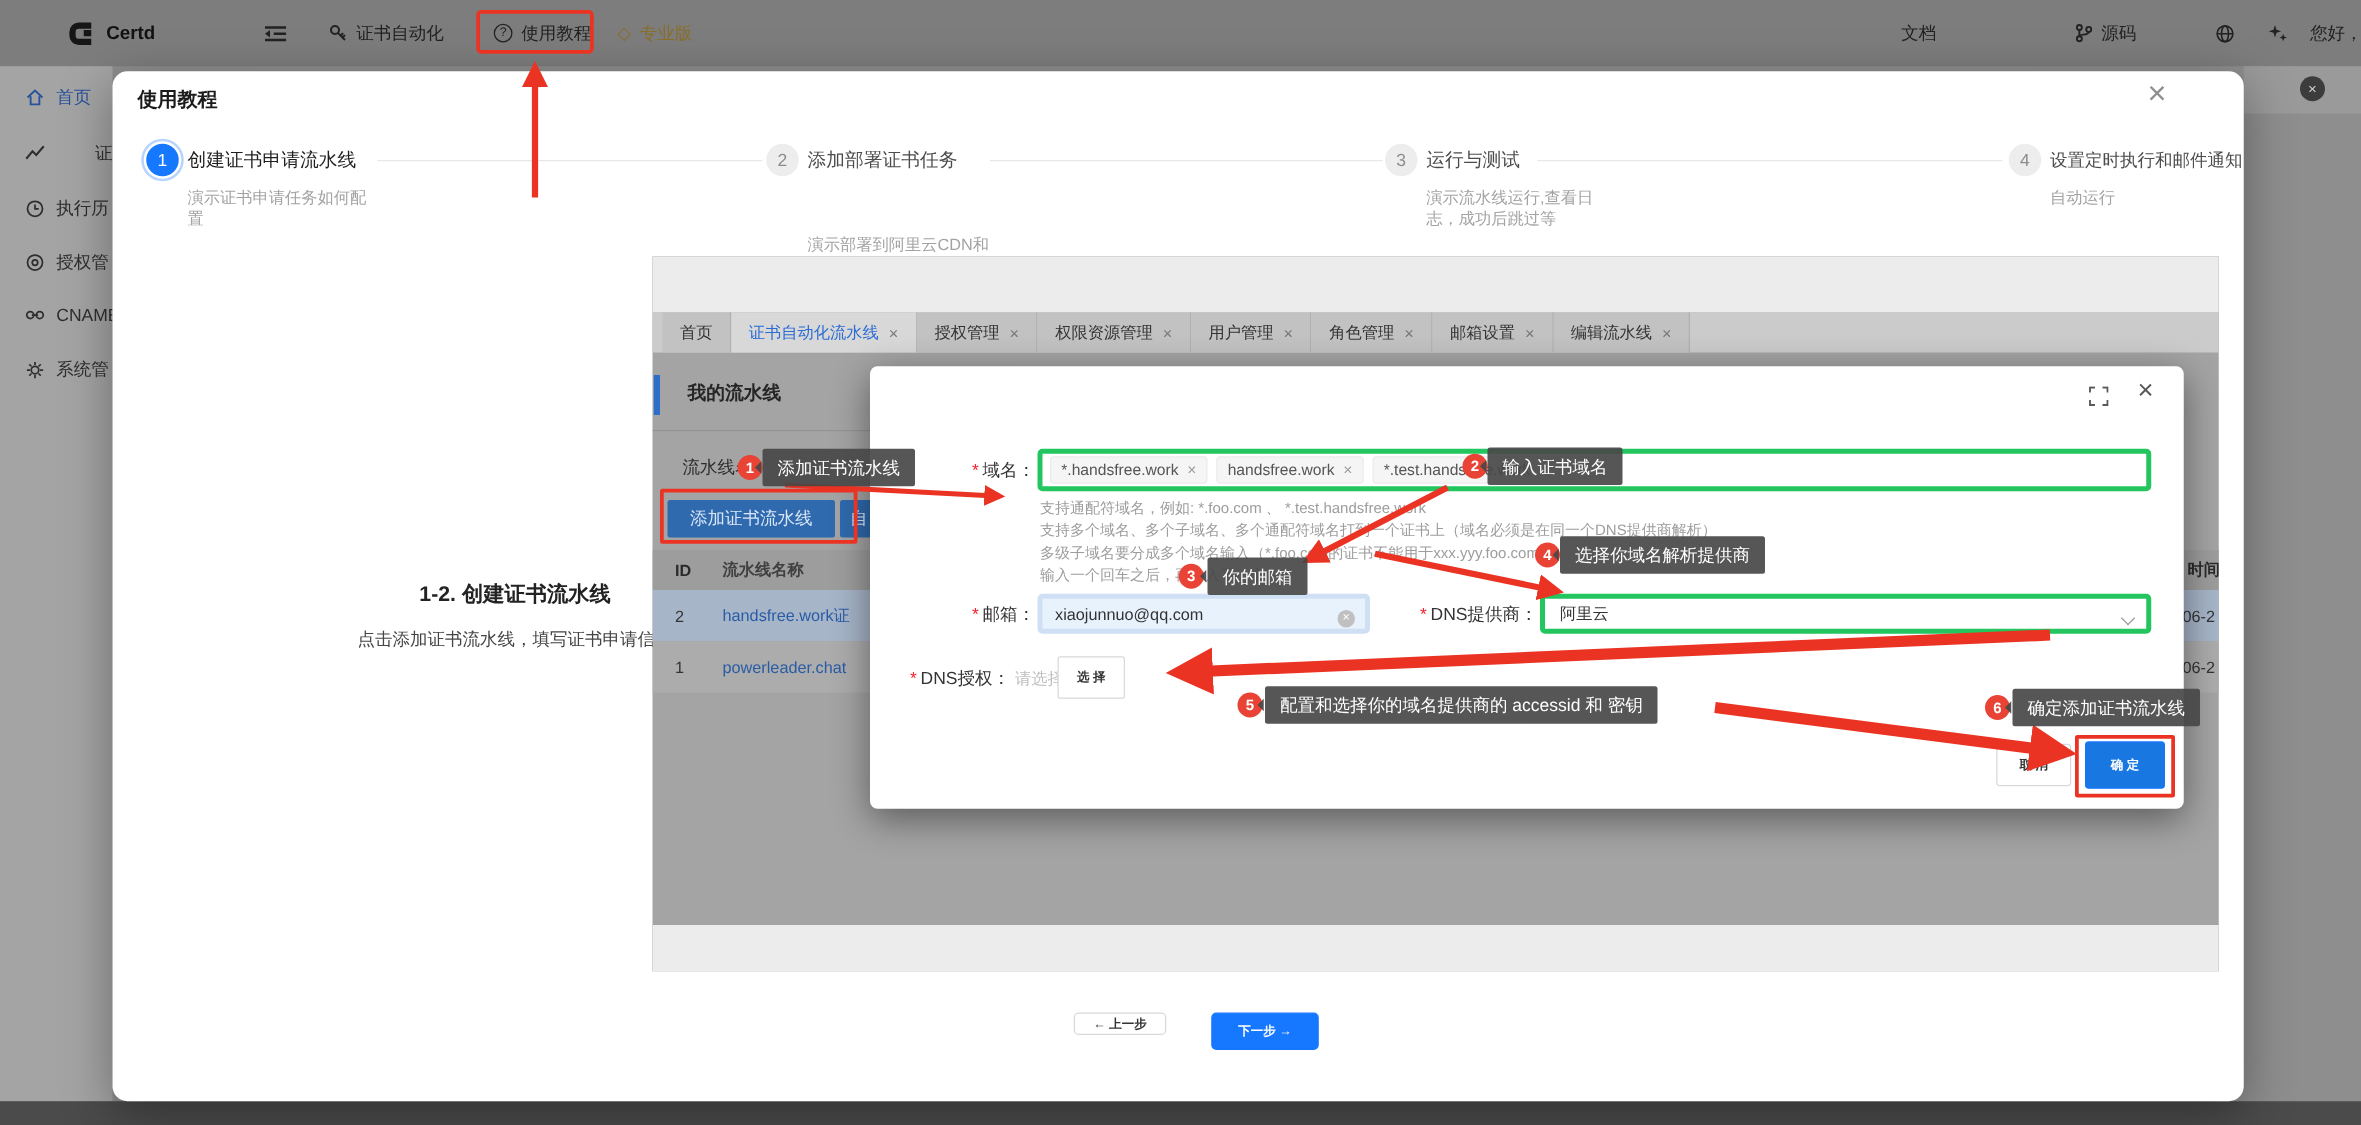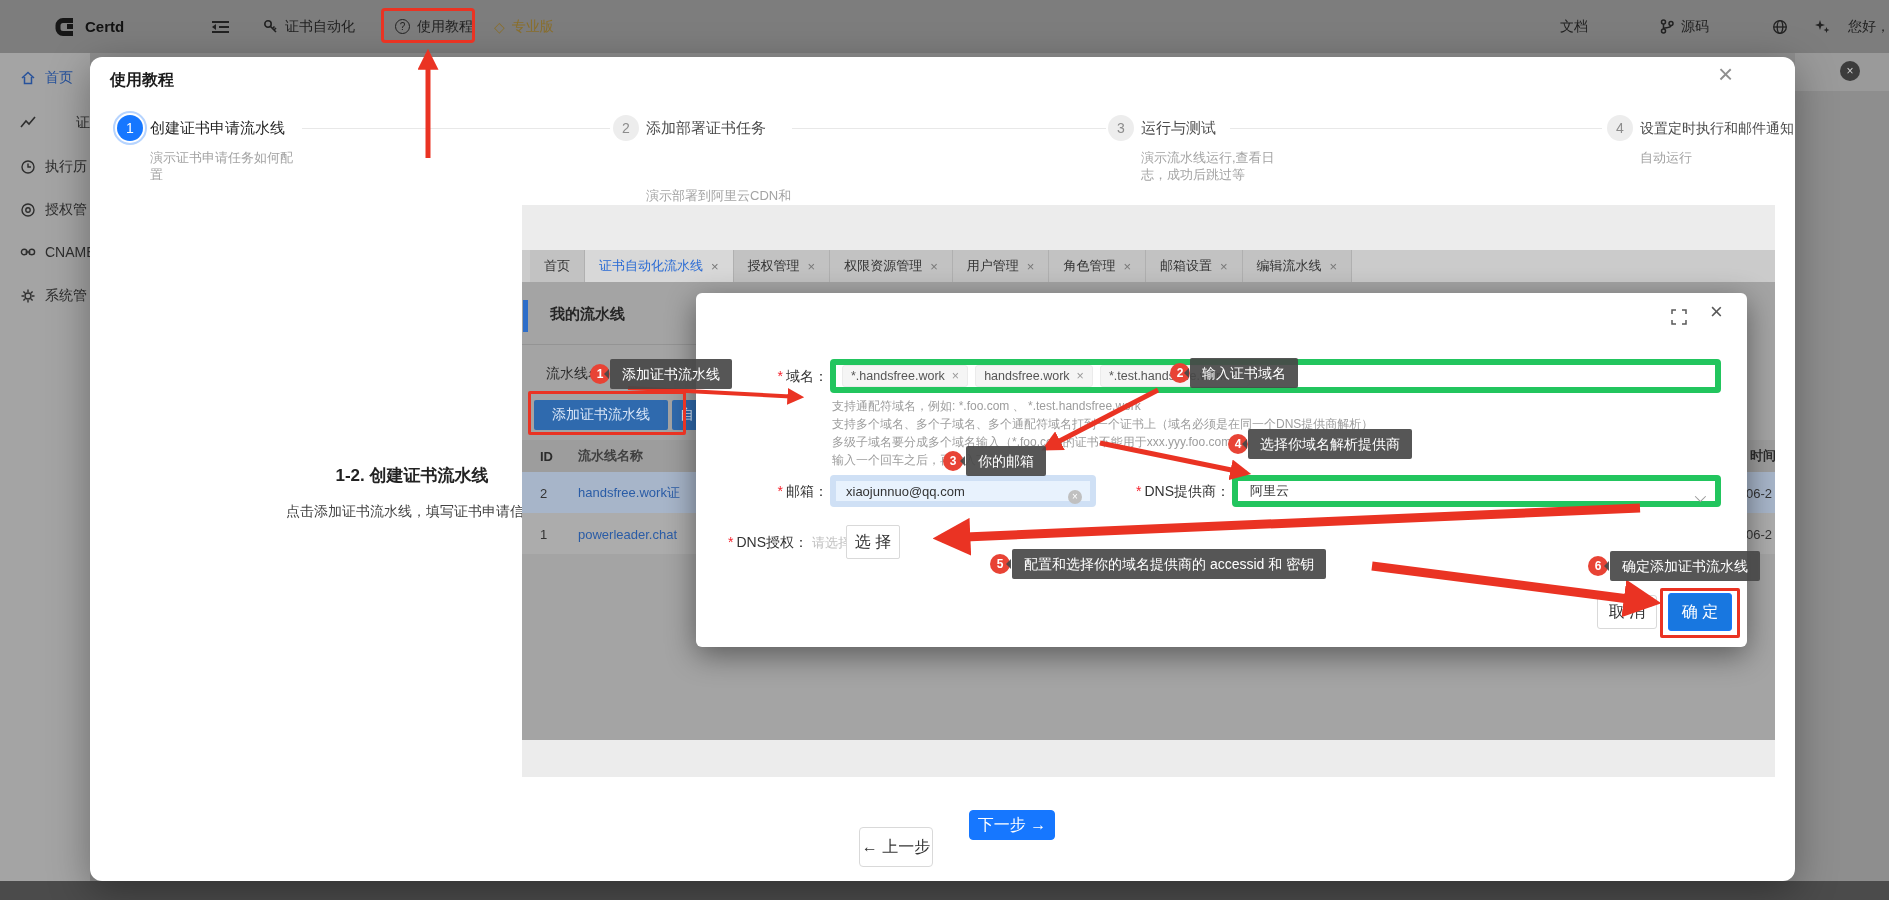--- a/index.html
+++ b/index.html
@@ -25,21 +25,21 @@
   .modal-close{position:absolute;left:1628px;top:4px;font-size:26px;color:#8f8f8f;line-height:26px;}
   .step-circle{position:absolute;width:26px;height:26px;border-radius:50%;text-align:center;line-height:26px;font-size:14px;}
   .step-circle.on{background:#1677ff;color:#fff;outline:2px solid #b6d4ff;outline-offset:2px;}
   .step-circle.off{background:#ededed;color:#8c8c8c;}
   .step-title{position:absolute;font-size:15px;color:#2b2b2b;white-space:nowrap;}
   .step-desc{position:absolute;font-size:13px;color:#a3a3a3;line-height:17px;}
   .step-line{position:absolute;height:1px;background:#e8e8e8;top:71px;}
   .caption{position:absolute;left:152px;top:407px;width:340px;text-align:center;}
   .caption .t{font-size:17px;font-weight:bold;color:#222;}
   .caption .d{font-size:14px;color:#444;margin-top:16px;white-space:nowrap;}
-  .btn{display:flex;align-items:center;justify-content:center;border-radius:4px;font-size:16px;}
+  .btn{display:flex;align-items:center;justify-content:center;border-radius:4px;font-size:10px;font-weight:bold;}
   .btn.ghost{background:#fff;border:1px solid #d9d9d9;color:#333;}
   .btn.primary{background:#1677ff;border:1px solid #1677ff;color:#fff;}
   
   .shot{left:432px;top:148px;width:1253px;height:572px;overflow:hidden;background:#a4a4a4;}
   .shot .strip-top{left:0;top:0;width:1253px;height:45px;background:#ececec;}
   .shot .tabbar{left:0;top:45px;width:1253px;height:32px;background:#cbcbcb;display:flex;align-items:stretch;padding-left:8px;}
   .tab{display:flex;align-items:center;gap:8px;padding:0 14px;font-size:13px;color:#333;background:#c2c2c2;border-right:1px solid #b0b0b0;white-space:nowrap;}
   .tab .x{color:#777;font-size:13px;}
   .tab.active{background:#d8d8d8;color:#2a6bd4;}
   .shot .strip-bottom{left:0;top:535px;width:1253px;height:37px;background:#ececec;}
@@ -48,21 +48,21 @@
   .accent{left:1px;top:95px;width:5px;height:32px;background:#2e6ec9;}
   .pipe-title{left:28px;top:100px;font-size:15px;font-weight:600;color:#262626;}
   .divider{left:0;top:139px;width:174px;height:1px;background:#949494;}
   .filter-label{left:24px;top:160px;font-size:14px;color:#2c2c2c;}
   .bluebtn{position:absolute;background:#2f6aae;color:#d9e6f7;font-size:14px;display:flex;align-items:center;justify-content:center;border-radius:2px;}
   .link{color:#2a5ca6;}
   
   .dlg{left:174px;top:88px;width:1051px;height:354px;background:#fff;border-radius:6px;box-shadow:0 8px 30px rgba(0,0,0,.45);z-index:5;overflow:visible;}
   .dlg-label{position:absolute;font-size:14px;color:#333;text-align:right;white-space:nowrap;}
   .req{color:#f5222d;margin-right:3px;}
-  .input{position:absolute;border:6px solid #22c55e;border-radius:4px;background:#fff;display:flex;align-items:center;}
+  .input{position:absolute;border:4px solid #22c55e;border-radius:4px;background:#fff;display:flex;align-items:center;}
   .tag{display:flex;align-items:center;gap:7px;background:#f5f5f5;border:1px solid #ebebeb;border-radius:3px;padding:3px 8px;font-size:12.5px;color:#555;white-space:nowrap;}
   .tag .x{color:#9a9a9a;}
   .tips{position:absolute;font-size:12px;color:#9d9d9d;line-height:18px;white-space:nowrap;}
   .clear-ic{position:absolute;right:8px;top:9px;width:14px;height:14px;border-radius:50%;background:#c0c0c0;color:#fff;font-size:10px;line-height:14px;text-align:center;}
   .chev{position:absolute;right:12px;top:13px;width:8px;height:8px;border-right:1.5px solid #999;border-bottom:1.5px solid #999;transform:rotate(45deg) translateY(-2px);}
   .placeholder{color:#bfbfbf;}
   .redbox{position:absolute;border:3px solid #ea3323;border-radius:4px;z-index:60;}
   .badge{position:absolute;width:20px;height:20px;border-radius:50%;background:#e84335;color:#fff;font-size:12px;font-weight:bold;text-align:center;line-height:20px;z-index:61;}
   .callout{position:absolute;height:30px;background:rgba(72,72,72,.92);color:#fff;font-size:14px;line-height:30px;padding:0 12px;border-radius:2px;white-space:nowrap;z-index:61;}
   .callout:before{content:"";position:absolute;left:-6px;top:10px;border:5px solid transparent;border-right-color:rgba(72,72,72,.92);border-left:0;}
@@ -106,21 +106,21 @@
       <span>证书自动化</span>
     </div>
     <div class="nav-item" style="left:395px;">
       <span class="ic" style="width:15px;height:15px;border:1.5px solid #222;border-radius:50%;font-size:10px;justify-content:center;align-items:center;color:#222;">?</span>
       <span>使用教程</span>
     </div>
     <div class="nav-item nav-gold" style="left:494px;">
       <span style="font-size:14px;">◇</span>
       <span>专业版</span>
     </div>
-    <div class="nav-item" style="left:1560px;">
+    <div class="nav-item" style="left:1521px;">
       <span>文档</span>
     </div>
     <div class="nav-item" style="left:1660px;">
       <span class="ic">
         <svg width="14" height="15" viewBox="0 0 14 15">
             <g stroke="#222" stroke-width="1.5" fill="none">
               <circle cx="3.5" cy="3" r="2"></circle>
               <circle cx="3.5" cy="12" r="2"></circle>
               <circle cx="11" cy="4.5" r="2"></circle>
               <path d="M3.5,5 v5 M11,6.5 c0,3 -7.5,1.5 -7.5,3.5"></path>
@@ -240,21 +240,21 @@
 
     <div class="step-circle off" style="left:1517px;top:58px;">4</div>
     <div class="step-title" style="left:1550px;top:63px;color:#4c4c4c;font-size:14px;">设置定时执行和邮件通知</div>
     <div class="step-desc" style="left:1550px;top:92px;width:150px;">自动运行</div>
 
     <div class="caption">
       <div class="t">1-2. 创建证书流水线</div>
       <div class="d">点击添加证书流水线，填写证书申请信息</div>
     </div>
 
-    <div class="btn ghost abs" style="left:769px;top:770px;width:74px;height:40px;">← 上一步</div>
+    <div class="btn ghost abs" style="left:769px;top:753px;width:74px;height:18px;">← 上一步</div>
     <div class="btn primary abs" style="left:879px;top:753px;width:86px;height:30px;">下一步 →</div>
 
     <div class="abs shot">
       <div class="abs strip-top"></div>
       <div class="abs tabbar">
         <div class="tab">
             <span>首页</span>
           </div>
         <div class="tab active">
             <span>证书自动化流水线</span>

